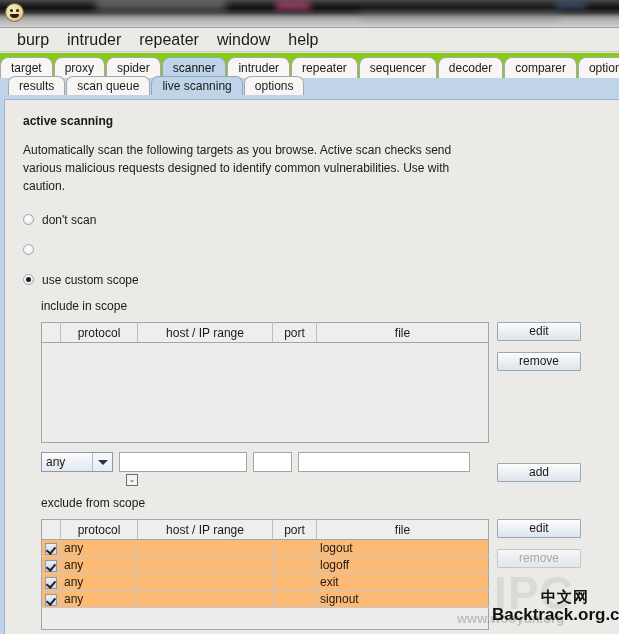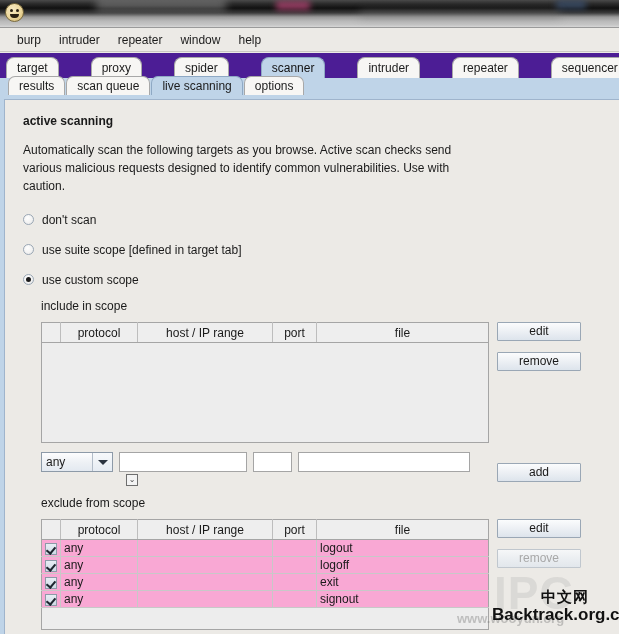--- a/index.html
+++ b/index.html
@@ -89,38 +89,36 @@
     left: 0; top: 0;
     width: 619px; height: 24px;
     background: #eceae6;
     border-bottom: 1px solid #c9c7c3;
     box-sizing: border-box;
     display: flex;
     align-items: center;
     padding-left: 8px;
   }
   .menu-item {
-    font-size: 12px;
+    font-size: 16px;
     color: #1c1c1c;
     padding: 2px 9px;
     cursor: default;
     white-space: nowrap;
   }
 
   
   .tabbar {
     position: absolute;
     left: 0; top: 25px;
     width: 619px; height: 25px;
-    background: #4c1d95;
+    background: #84cc16;
     display: flex;
     align-items: flex-end;
-    padding-left: 6px;
-    box-sizing: border-box;
-    gap: 31px;
+    box-sizing: border-box;
   }
   .tab {
     position: relative;
     height: 21px;
     line-height: 21px;
     padding: 0 10px;
     margin-right: 1px;
     font-size: 12px;
     color: #1c1c1c;
     background: #f7f6f4;
@@ -255,21 +253,21 @@
     color: #1a1a1a;
     margin: 8px 0 9px 0;
   }
 
   .scope-block { display: flex; align-items: flex-start; }
 
   
   .tbl {
     width: 448px;
     border: 1px solid #a5a5a5;
-    background: #f9a8d4;
+    background: #fdba74;
     box-sizing: border-box;
     border-collapse: collapse;
     table-layout: fixed;
     font-size: 12px;
   }
   .tbl th {
     background: #eeeeee;
     border-right: 1px solid #bdbdbd;
     border-bottom: 1px solid #a5a5a5;
     font-weight: normal;
@@ -513,21 +511,20 @@
           <h1 class="section-title">active scanning</h1>
           <p class="blurb">Automatically scan the following targets as you browse. Active scan checks send various malicious requests designed to identify common vulnerabilities. Use with caution.</p>
 
           <div>
             <div class="radio-row">
               <span class="radio"></span>
               <span class="radio-label">don't scan</span>
             </div>
             <div class="radio-row">
               <span class="radio"></span>
-              <span class="radio-label">use suite scope [defined in target tab]</span>
             </div>
             <div class="radio-row">
               <span class="radio checked"></span>
               <span class="radio-label">use custom scope</span>
             </div>
           </div>
 
           <div class="subsection">
             <div class="sub-title">include in scope</div>
 

